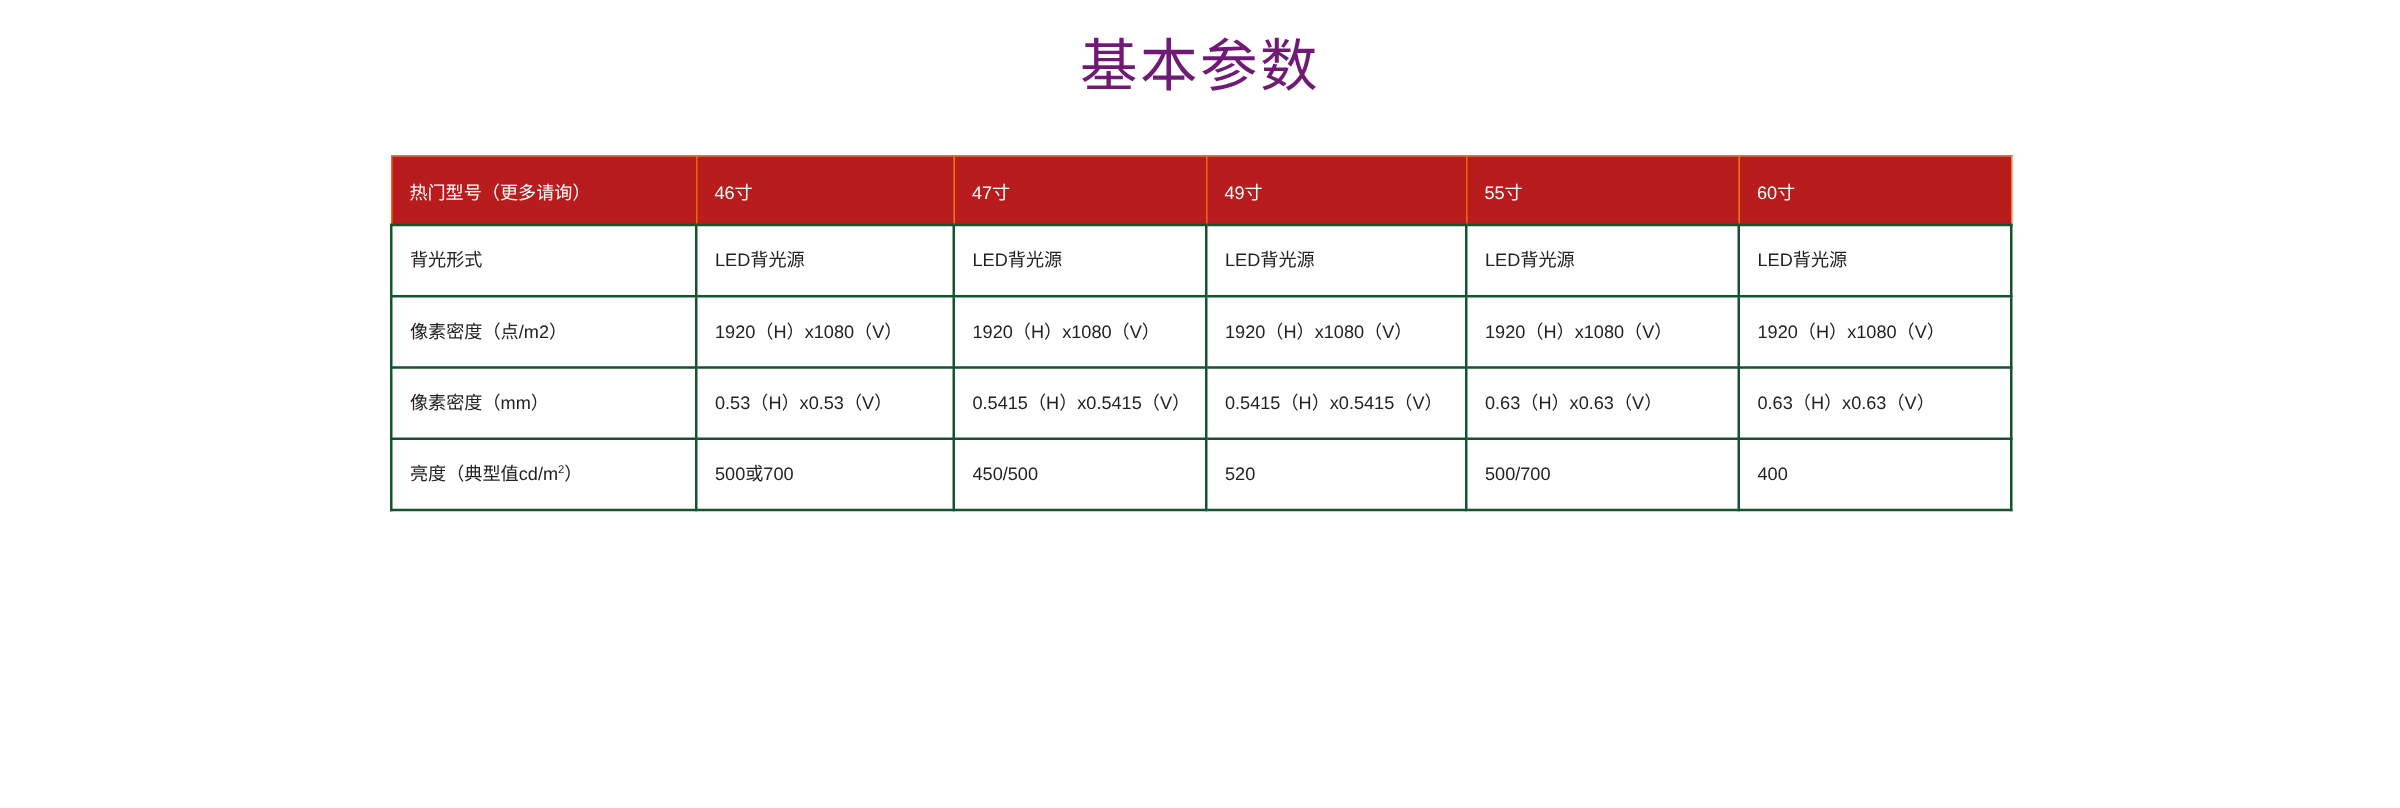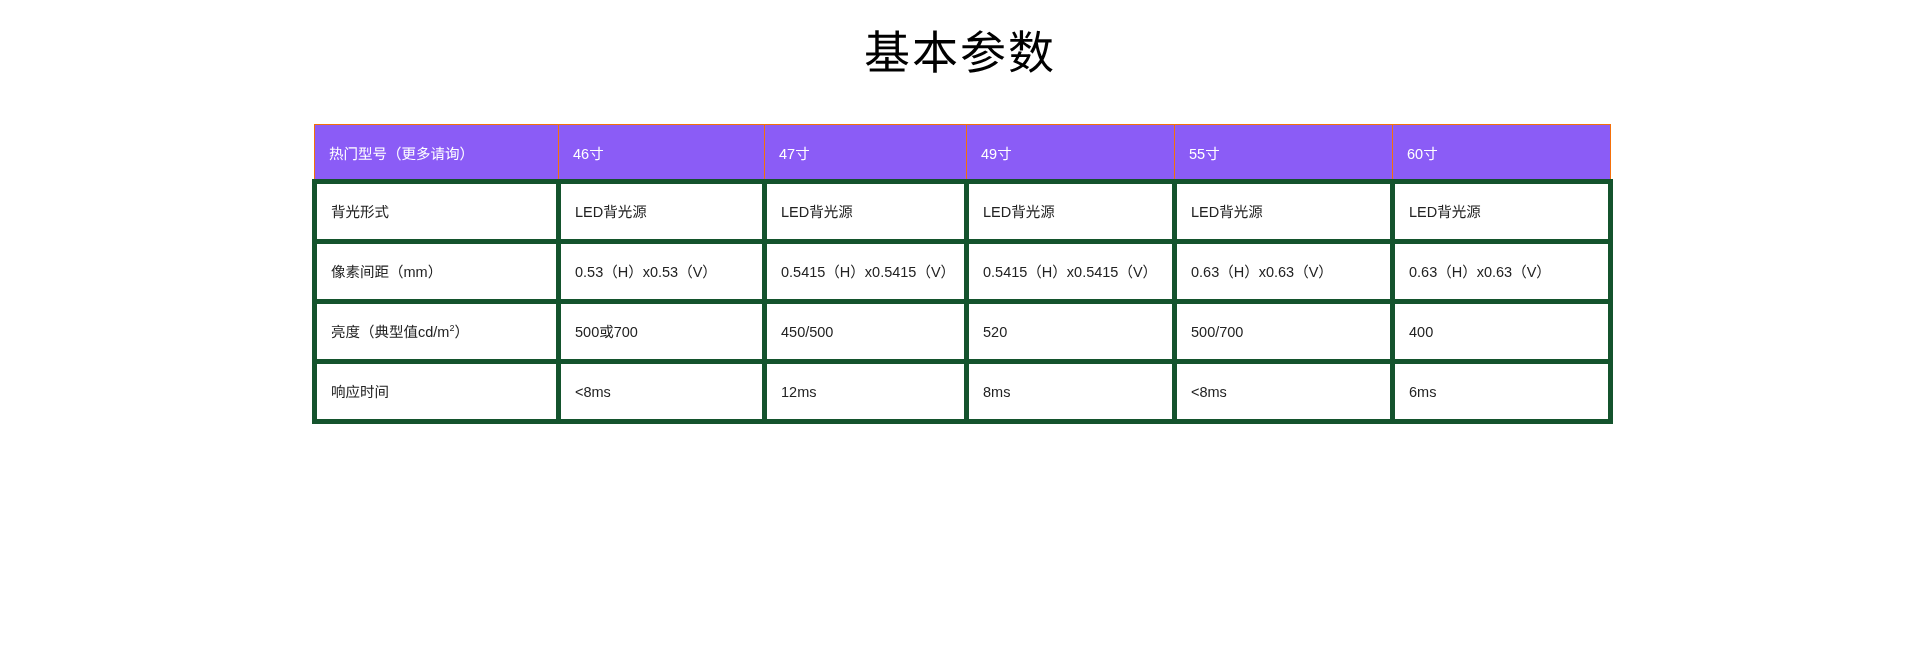--- a/index.html
+++ b/index.html
@@ -22,21 +22,21 @@
   }
   .title {
     position: absolute;
     top: 22px;
     left: 0;
     width: 1920px;
     text-align: center;
     font-size: 46px;
     line-height: 62px;
     font-weight: 400;
-    color: #000000;
+    color: #701a75;
     letter-spacing: 2px;
   }
   .table-wrap {
     position: absolute;
     left: 312px;
     top: 124px;
     width: 1296px;
   }
   table.spec {
     border-collapse: collapse;
@@ -45,32 +45,32 @@
     font-size: 14.5px;
   }
   table.spec col.c0 { width: 244px; }
   table.spec col.c1 { width: 206px; }
   table.spec col.c2 { width: 202px; }
   table.spec col.c3 { width: 208px; }
   table.spec col.c4 { width: 218px; }
   table.spec col.c5 { width: 218px; }
 
   table.spec thead th {
-    background: #8b5cf6;
+    background: #b91c1c;
     color: #ffffff;
     font-weight: 400;
     text-align: left;
     height: 54px;
     padding: 0 0 0 14px;
     border: 1px solid #f4700a;
     font-size: 14.5px;
     vertical-align: middle;
   }
   table.spec tbody td {
-    border: 5px solid #14532d;
+    border: 2px solid #14532d;
     height: 55px;
     padding: 0 0 0 14px;
     vertical-align: middle;
     color: #222222;
     font-size: 14.5px;
     line-height: 20px;
   }
   table.spec tbody td.rowhead {
     color: #222222;
   }
@@ -110,40 +110,40 @@
       <tbody>
         <tr>
           <td class="rowhead">背光形式</td>
           <td>LED背光源</td>
           <td>LED背光源</td>
           <td>LED背光源</td>
           <td>LED背光源</td>
           <td>LED背光源</td>
         </tr>
         <tr>
-          <td class="rowhead">像素间距（mm）</td>
+          <td class="rowhead">像素密度（点/m2）</td>
+          <td>1920（H）x1080（V）</td>
+          <td>1920（H）x1080（V）</td>
+          <td>1920（H）x1080（V）</td>
+          <td>1920（H）x1080（V）</td>
+          <td>1920（H）x1080（V）</td>
+        </tr>
+        <tr>
+          <td class="rowhead">像素密度（mm）</td>
           <td>0.53（H）x0.53（V）</td>
           <td>0.5415（H）x0.5415（V）</td>
           <td>0.5415（H）x0.5415（V）</td>
           <td>0.63（H）x0.63（V）</td>
           <td>0.63（H）x0.63（V）</td>
         </tr>
         <tr>
           <td class="rowhead"><span>亮度（典型值cd/m</span><span class="sup">2</span><span>）</span></td>
           <td>500或700</td>
           <td>450/500</td>
           <td>520</td>
           <td>500/700</td>
           <td>400</td>
         </tr>
-        <tr>
-          <td class="rowhead">响应时间</td>
-          <td>&lt;8ms</td>
-          <td>12ms</td>
-          <td>8ms</td>
-          <td>&lt;8ms</td>
-          <td>6ms</td>
-        </tr>
       </tbody>
     </table>
   </div>
 
 </div>
 
 </body></html>

